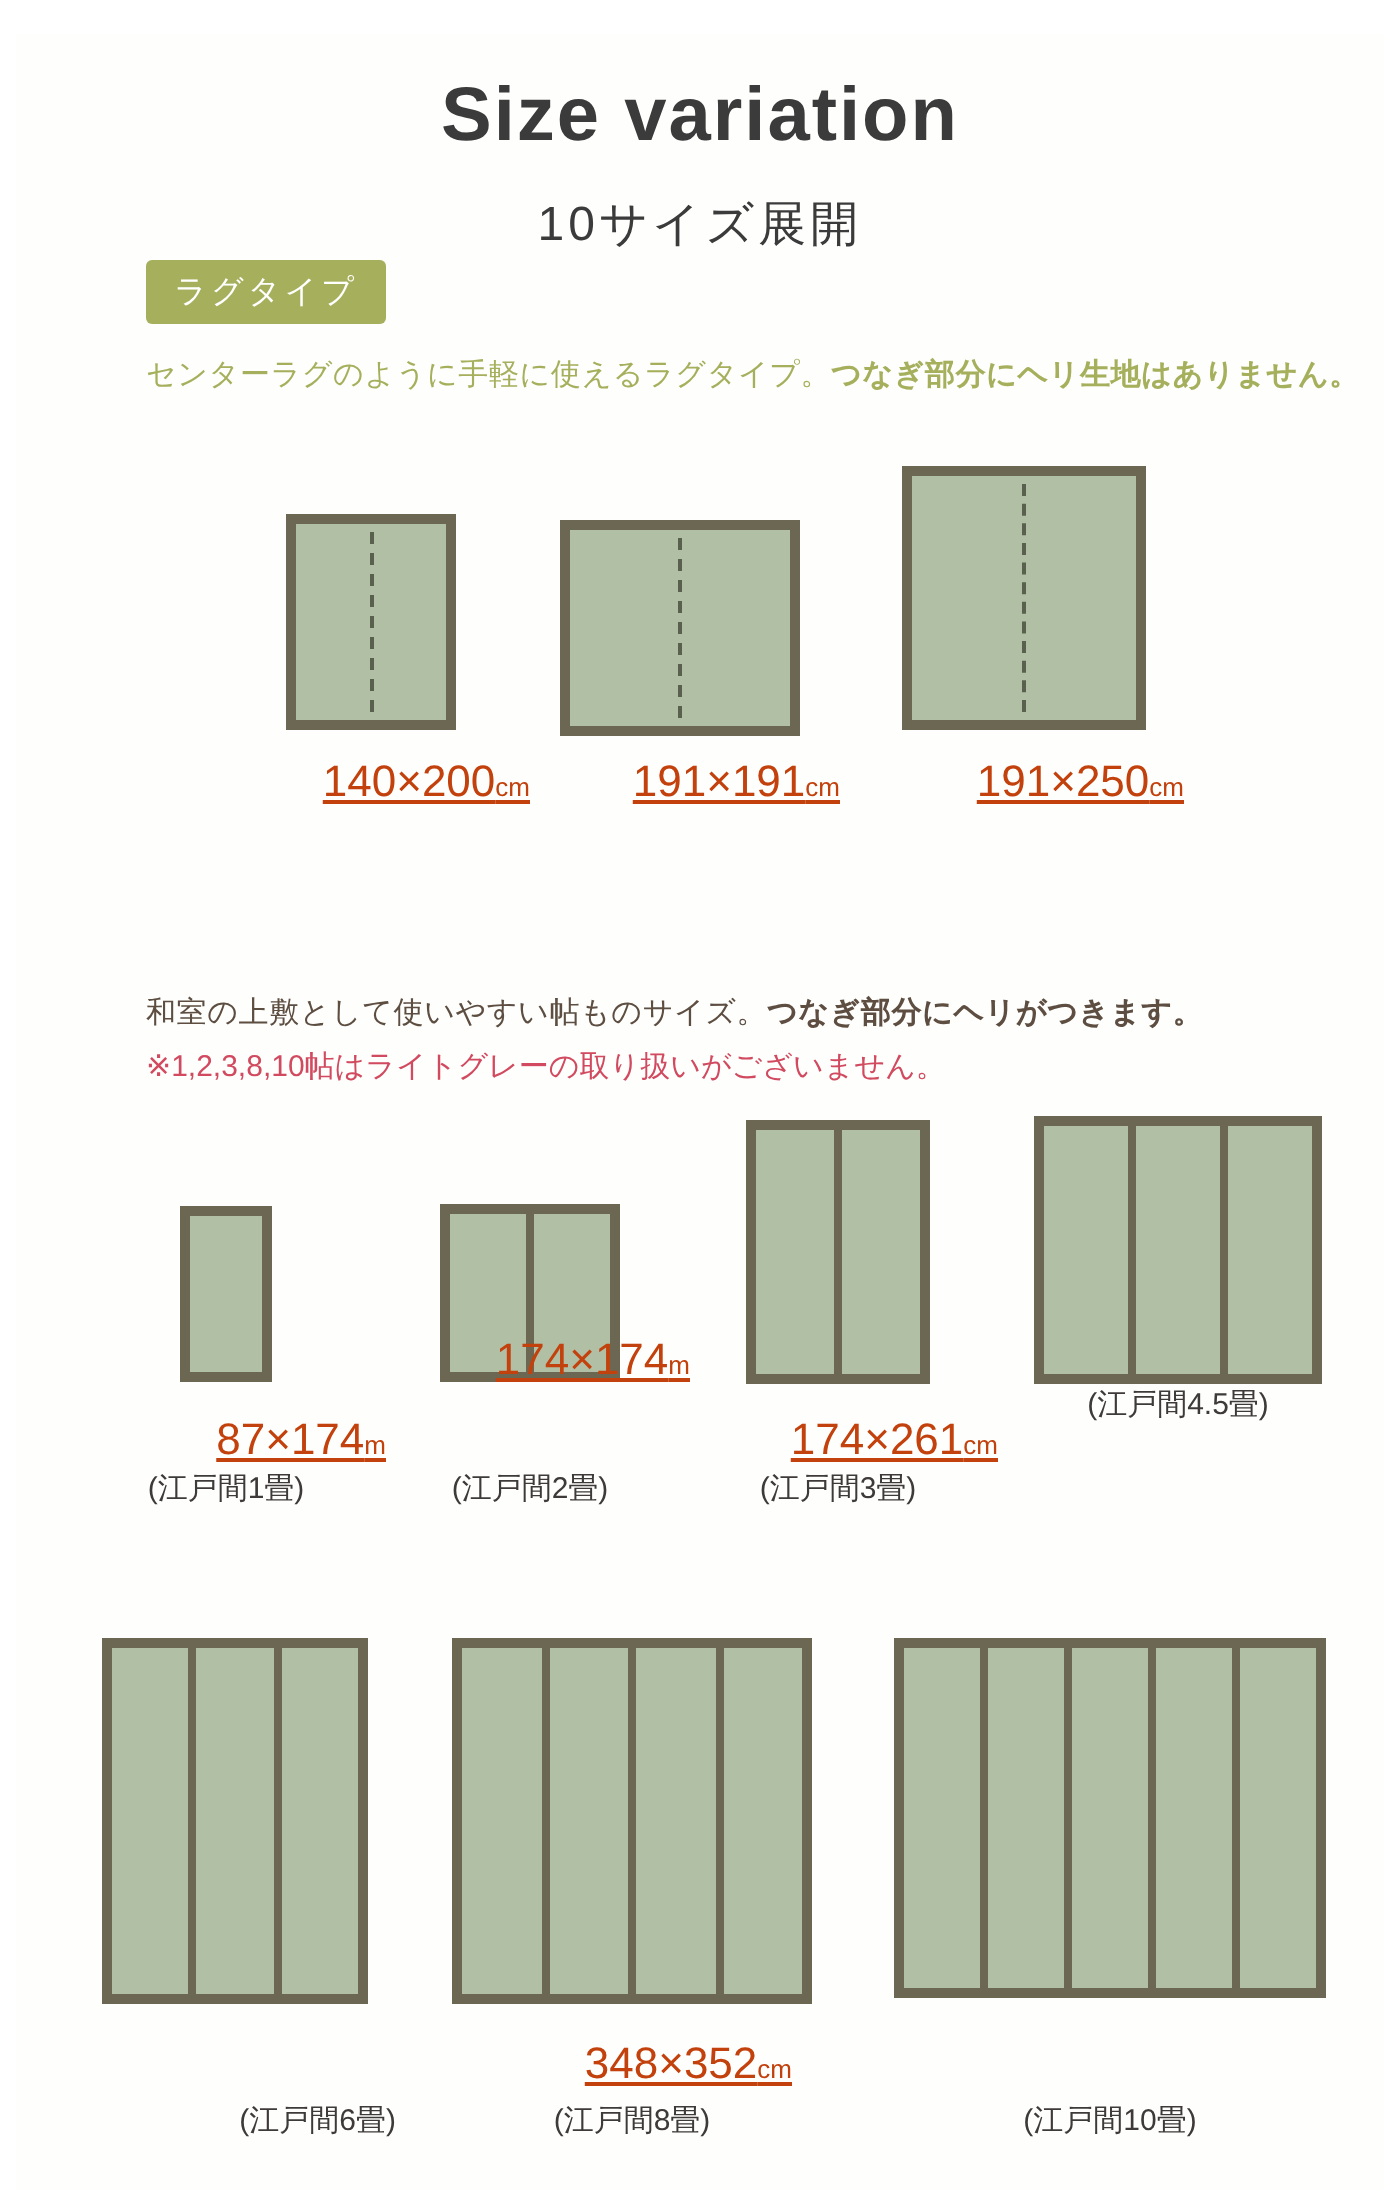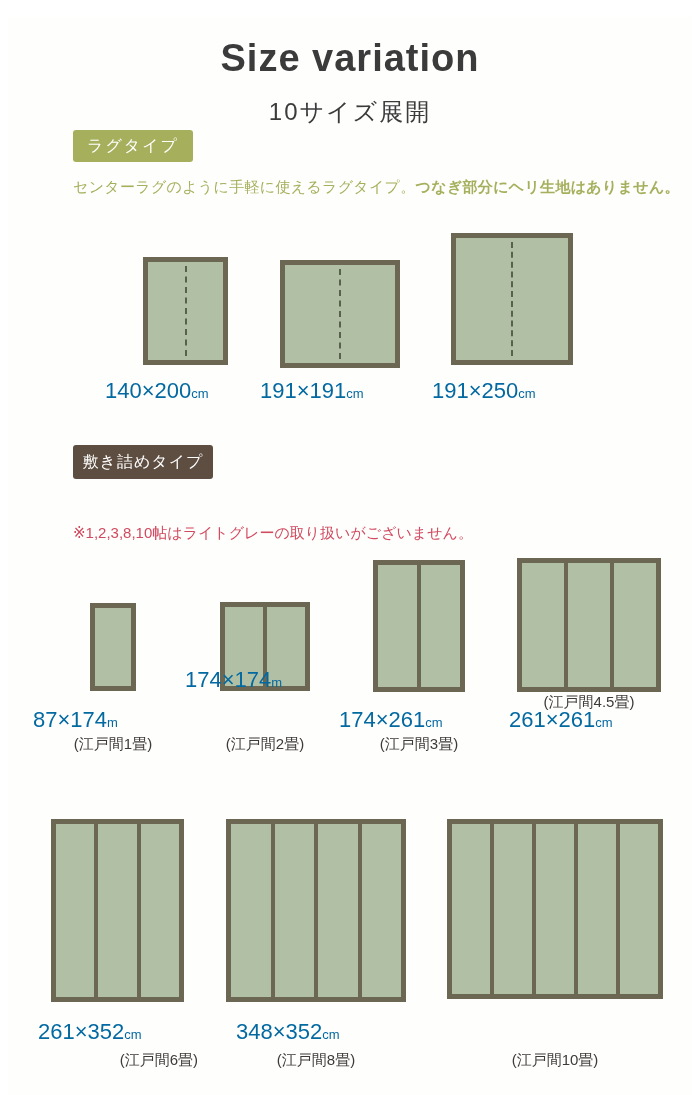--- a/index.html
+++ b/index.html
@@ -40,22 +40,22 @@
   .rug-d .dash {
     position:absolute; top:4px; bottom:4px; left:50%; width:0; margin-left:-1px;
     border-left:2px dashed #59604d;
   }
   .srug {
     position:absolute; background:var(--tatami-border,#6b6753);
     padding:5px; display:flex; gap:4px; box-sizing:border-box;
   }
   .srug .panel { flex:1; background:var(--tatami-fill,#b1c0a5); }
   .size-label {
-    position:absolute; width:160px; text-align:left;
-    font-size:22px; color:#0369a1; white-space:nowrap;
+    position:absolute; width:160px; text-align:right;
+    font-size:22px; color:#c2410c; white-space:nowrap;text-decoration:underline;
   }
   .size-label .unit { font-size:13px; }
   .room-label {
     position:absolute; width:160px; text-align:center;
     font-size:15px; color:#3e3a39; white-space:nowrap;
   }
 </style>
 </head>
 <body>
 
@@ -74,21 +74,21 @@
       <div class="dash"></div>
     </div>
   <div class="rug-d" style="left:443px; top:216px; width:122px; height:132px;">
       <div class="dash"></div>
     </div>
 
   <div class="size-label" style="left:97px; top:361px;"><span>140×200</span><span class="unit">cm</span></div>
   <div class="size-label" style="left:252px; top:361px;"><span>191×191</span><span class="unit">cm</span></div>
   <div class="size-label" style="left:424px; top:361px;"><span>191×250</span><span class="unit">cm</span></div>
 
-  <div class="badge badge-spread">敷き詰めタイプ</div>
+  <div class="desc desc-spread"><span>和室の上敷として使いやすい帖ものサイズ。</span><span class="bold">つなぎ部分にヘリがつきます。</span></div>
   <div class="note">※1,2,3,8,10帖はライトグレーの取り扱いがございません。</div>
 
   <div class="srug" style="left:82px;  top:586px; width:46px;  height:88px;">
       <div class="panel"></div>
     </div>
   <div class="srug" style="left:212px; top:585px; width:90px;  height:89px;">
       <div class="panel"></div>
       <div class="panel"></div>
     </div>
   <div class="srug" style="left:365px; top:543px; width:92px;  height:132px;">
@@ -97,21 +97,20 @@
     </div>
   <div class="srug" style="left:509px; top:541px; width:144px; height:134px;">
       <div class="panel"></div>
       <div class="panel"></div>
       <div class="panel"></div>
     </div>
 
   <div class="size-label" style="left:25px; top:690px;"><span>87×174</span><span class="unit">m</span></div>
   <div class="size-label" style="left:177px; top:650px;"><span>174×174</span><span class="unit">m</span></div>
   <div class="size-label" style="left:331px; top:690px;"><span>174×261</span><span class="unit">cm</span></div>
-  <div class="size-label" style="left:501px; top:690px;"><span>261×261</span><span class="unit">cm</span></div>
 
   <div class="room-label" style="left:25px; top:718px;">(江戸間1畳)</div>
   <div class="room-label" style="left:177px; top:718px;">(江戸間2畳)</div>
   <div class="room-label" style="left:331px; top:718px;">(江戸間3畳)</div>
   <div class="room-label" style="left:501px; top:676px;">(江戸間4.5畳)</div>
 
   <div class="srug" style="left:43px;  top:802px; width:133px; height:183px;">
       <div class="panel"></div>
       <div class="panel"></div>
       <div class="panel"></div>
@@ -123,20 +122,19 @@
       <div class="panel"></div>
     </div>
   <div class="srug" style="left:439px; top:802px; width:216px; height:180px;">
       <div class="panel"></div>
       <div class="panel"></div>
       <div class="panel"></div>
       <div class="panel"></div>
       <div class="panel"></div>
     </div>
 
-  <div class="size-label" style="left:30px; top:1002px;"><span>261×352</span><span class="unit">cm</span></div>
   <div class="size-label" style="left:228px; top:1002px;"><span>348×352</span><span class="unit">cm</span></div>
 
   <div class="room-label" style="left:30px; top:1034px;text-align:right;">(江戸間6畳)</div>
   <div class="room-label" style="left:228px; top:1034px;">(江戸間8畳)</div>
   <div class="room-label" style="left:467px; top:1034px;">(江戸間10畳)</div>
 
 </div>
 
 </body></html>

